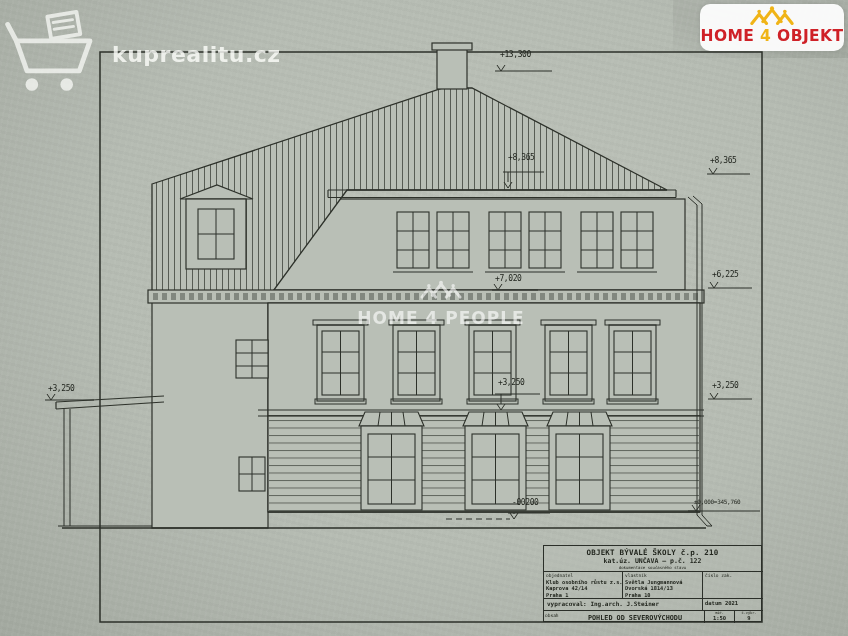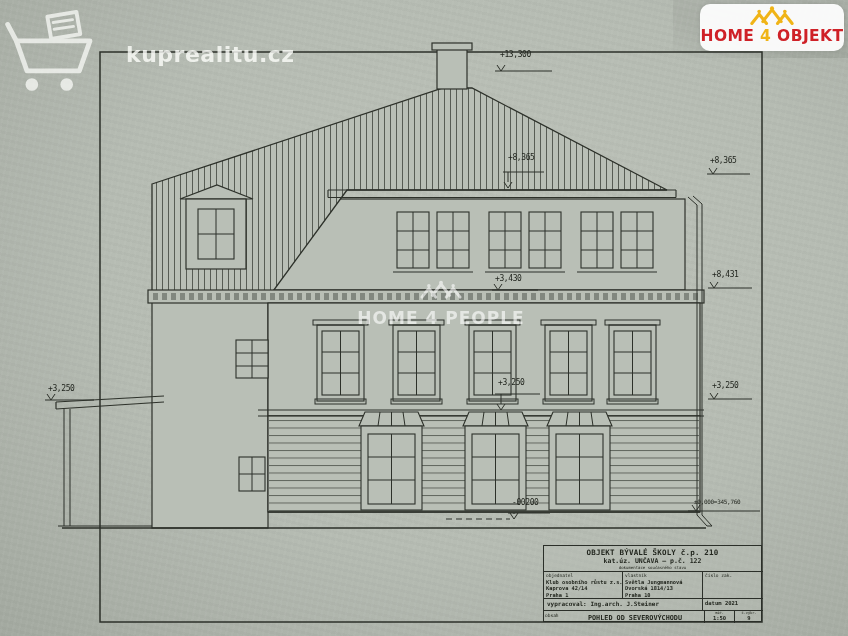--- a/index.html
+++ b/index.html
@@ -29,21 +29,21 @@
   .lbl-sm{font-size:6px;letter-spacing:-.3px;}
 
   
   .caption{position:absolute;left:102px;top:562px;font-family:"DejaVu Sans Mono",monospace;
     font-weight:700;font-size:14.5px;color:#23271f;letter-spacing:2px;white-space:nowrap;}
   .caption .cap-scale{margin-left:26px;letter-spacing:1px;}
 
   
   .wm-tl{position:absolute;left:4px;top:8px;display:flex;align-items:flex-start;color:#fbfdf9;}
   .wm-tl .cart{opacity:.72;}
-  .wm-tl .wm-text{margin-left:14px;margin-top:34px;font-size:22px;font-weight:700;
+  .wm-tl .wm-text{margin-top:34px;font-size:22px;font-weight:700;
      color:rgba(252,254,250,.8);letter-spacing:.5px;}
 
   
   .badge{position:absolute;right:4px;top:4px;width:144px;height:47px;
     background:rgba(255,255,255,.93);border-radius:10px;
     display:flex;flex-direction:column;align-items:center;justify-content:flex-start;
     box-shadow:0 0 4px rgba(0,0,0,.12);}
   .badge .crown{margin-top:2px;}
   .badge-text{font-size:15.5px;font-weight:700;letter-spacing:.4px;line-height:1;margin-top:1px;}
   .badge-text .red{color:#cf2127;}
@@ -262,22 +262,22 @@
       <path d="M508 513 H550 M514 513 V514" class="ink" stroke-width="1"></path> 
         <path d="M510 513 L514 519 L518 513" class="ink" stroke-width="1"></path>
       <path d="M688 511 H760" class="ink" stroke-width="1"></path> 
         <path d="M692 505 L696 511 L700 505" class="ink" stroke-width="1"></path>
     </g>
   </svg>
 
   <div class="lbl" style="left:500px;top:50px">+13,300</div>
   <div class="lbl" style="left:508px;top:153px">+8,365</div>
   <div class="lbl" style="left:710px;top:156px">+8,365</div>
-  <div class="lbl" style="left:495px;top:274px">+3,430</div>
-  <div class="lbl" style="left:712px;top:270px">+8,431</div>
+  <div class="lbl" style="left:495px;top:274px">+7,020</div>
+  <div class="lbl" style="left:712px;top:270px">+6,225</div>
   <div class="lbl" style="left:498px;top:378px">+3,250</div>
   <div class="lbl" style="left:48px;top:384px">+3,250</div>
   <div class="lbl" style="left:712px;top:381px">+3,250</div>
   <div class="lbl" style="left:512px;top:498px">-00200</div>
   <div class="lbl lbl-sm" style="left:694px;top:498px">±0,000=345,760</div>
 
 
   <div class="wm-tl">
     <svg class="cart" width="108" height="92" viewBox="0 0 110 95">
       <g stroke="#fdfefb" fill="none" stroke-width="5" stroke-linejoin="round" stroke-linecap="round">

